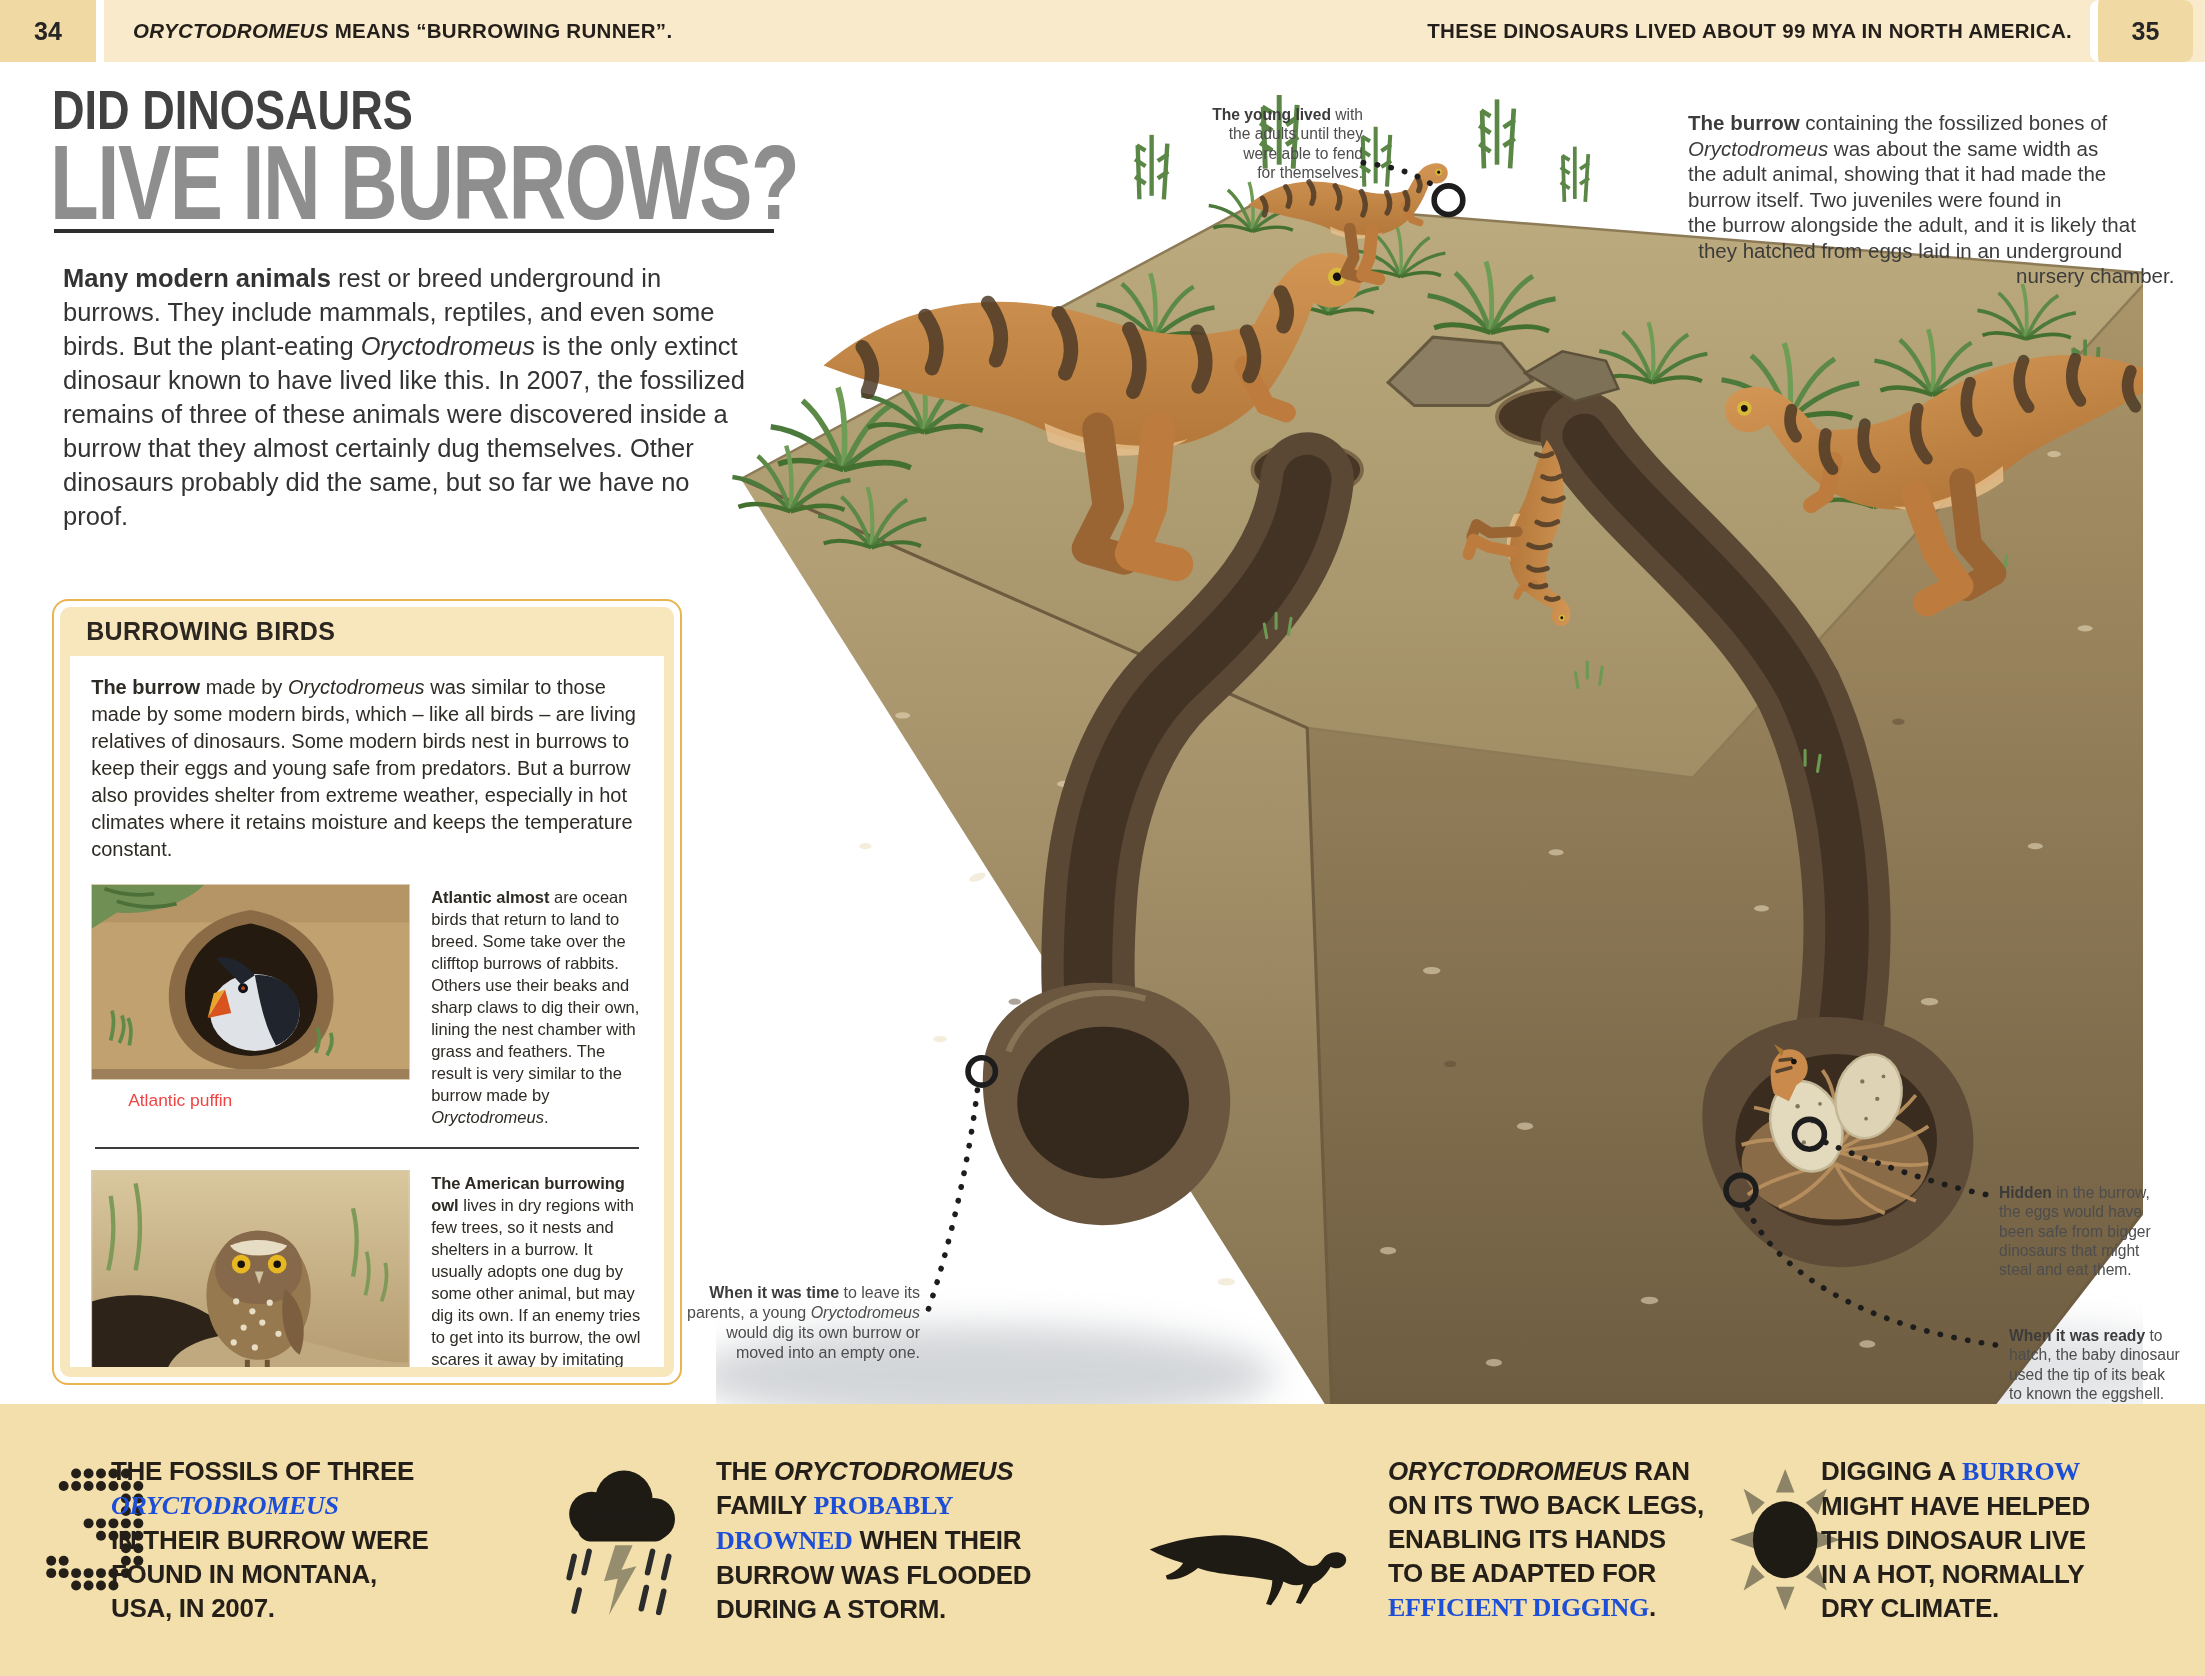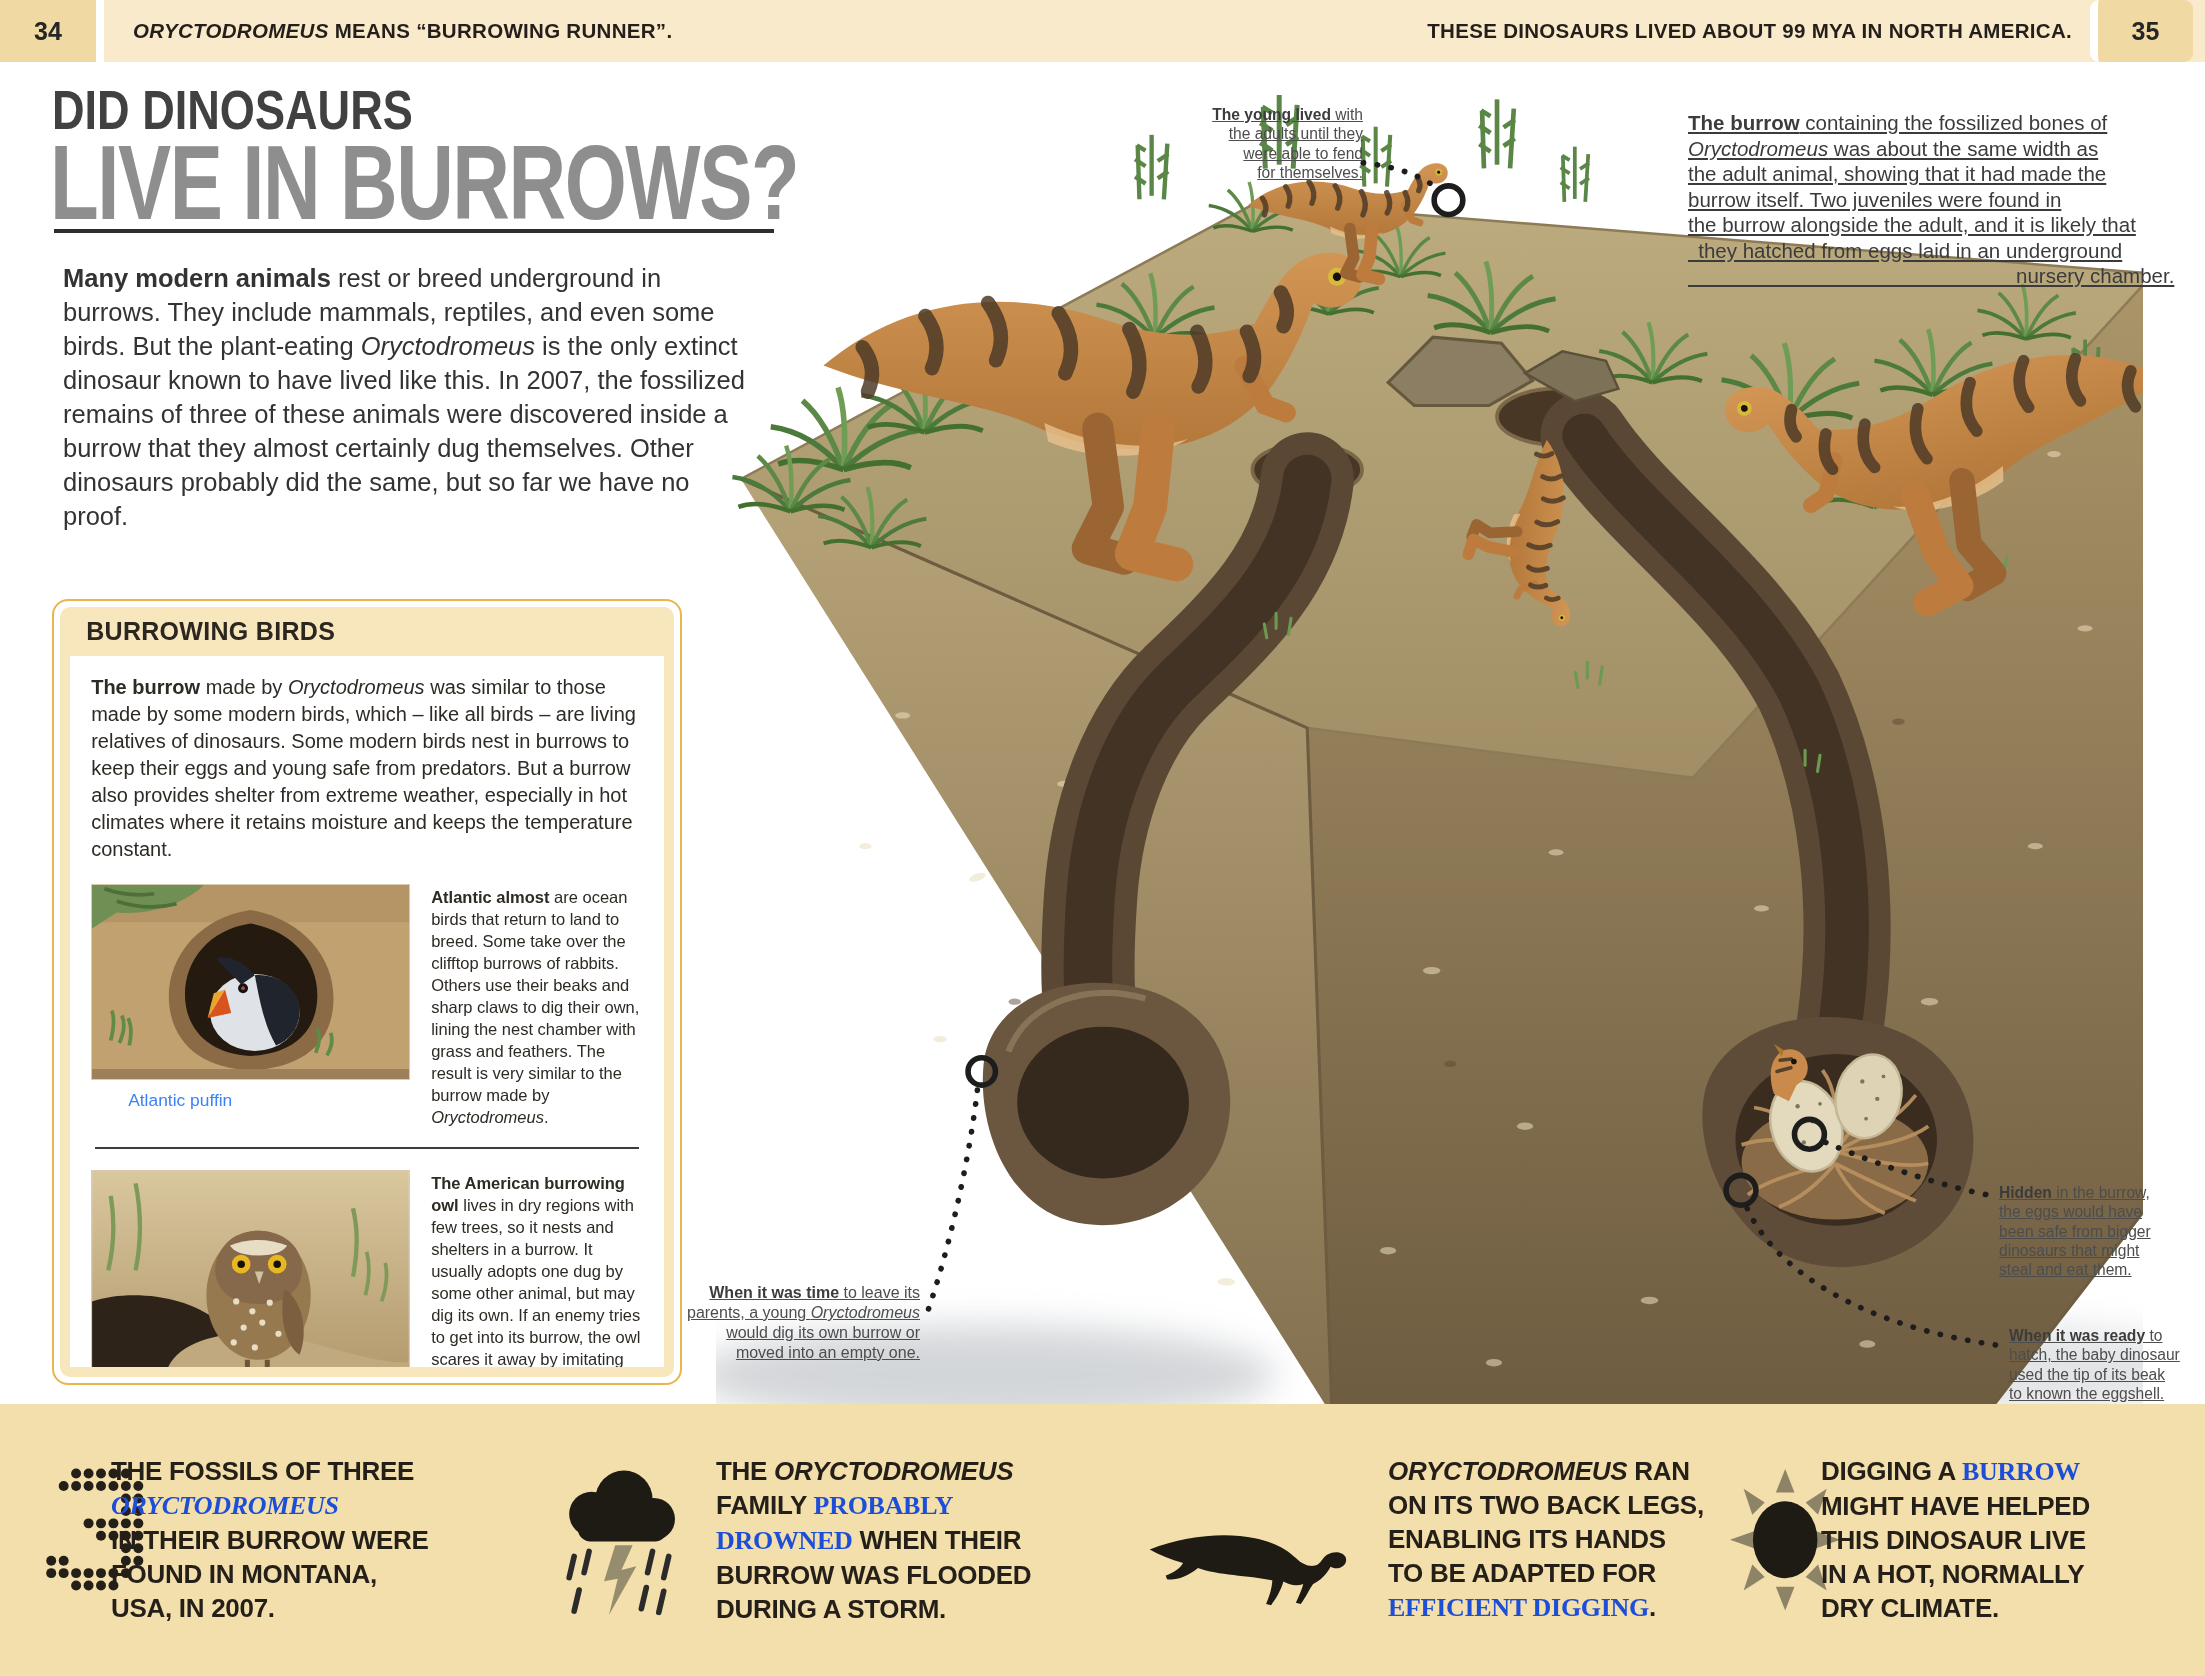--- a/index.html
+++ b/index.html
@@ -26,26 +26,26 @@
   .box{position:absolute;left:52px;top:599px;width:630px;height:786px;border:2.5px solid #e9b54e;
        border-radius:16px;background:#ffffff;padding:6.2px;box-sizing:border-box;}
   .box-in{background:#f8e6bd;border-radius:10px;height:100%;box-sizing:border-box;padding:0 10px 10px 10px;
           display:flex;flex-direction:column;}
   .box-band{height:49px;display:flex;align-items:center;padding-left:16px;font-size:25px;font-weight:bold;color:#2b2620;letter-spacing:0.3px;}
   .box-body{background:#ffffff;flex:1;padding:17.4px 21px;box-sizing:border-box;overflow:hidden;}
   .box-intro{font-size:20px;line-height:27px;color:#2e2a24;}
   .media-row{display:flex;gap:21px;margin-top:21px;}
   .photo-wrap{flex:0 0 auto;}
   .photo{display:block;border:0.6px solid #d8cbb0;}
-  .photo-caption{font-size:17.4px;color:#3b82f6;margin:10px 0 0 37px;}
+  .photo-caption{font-size:17.4px;color:#ef4444;margin:10px 0 0 37px;}
   .media-text{font-size:16.5px;line-height:22px;color:#2e2a24;padding-top:2.5px;}
   .box-divider{height:1.9px;background:#3c3c3c;border:0;margin:18.7px 3.7px 0 3.7px;}
   
   .rich{white-space:pre-line;}
-  .ann{position:absolute;color:#4d4d4d;text-decoration:underline;}
+  .ann{position:absolute;color:#4d4d4d;}
   .ann .seg-b{color:#3c3c3c;}
   .ann-young{left:1114px;top:105px;width:249px;font-size:15.6px;line-height:19.3px;text-align:right;}
   .ann-burrow{left:1688px;top:110px;width:492px;font-size:20.5px;line-height:25.5px;color:#3b3b3b;}
   .ann-leave{left:671px;top:1283px;width:249px;font-size:16px;line-height:20px;text-align:right;}
   .ann-hidden{left:1999px;top:1183px;width:212px;font-size:15.6px;line-height:19.3px;}
   .ann-ready{left:2009px;top:1326px;width:209px;font-size:15.6px;line-height:19.3px;}
   
   .facts-bar{position:absolute;left:0;top:1404px;width:2205px;height:272px;background:#f3dfab;}
   .fact-icon{position:absolute;}
   .fact-text{position:absolute;font-size:26px;line-height:34px;font-weight:bold;color:#241f18;letter-spacing:-0.3px;}

